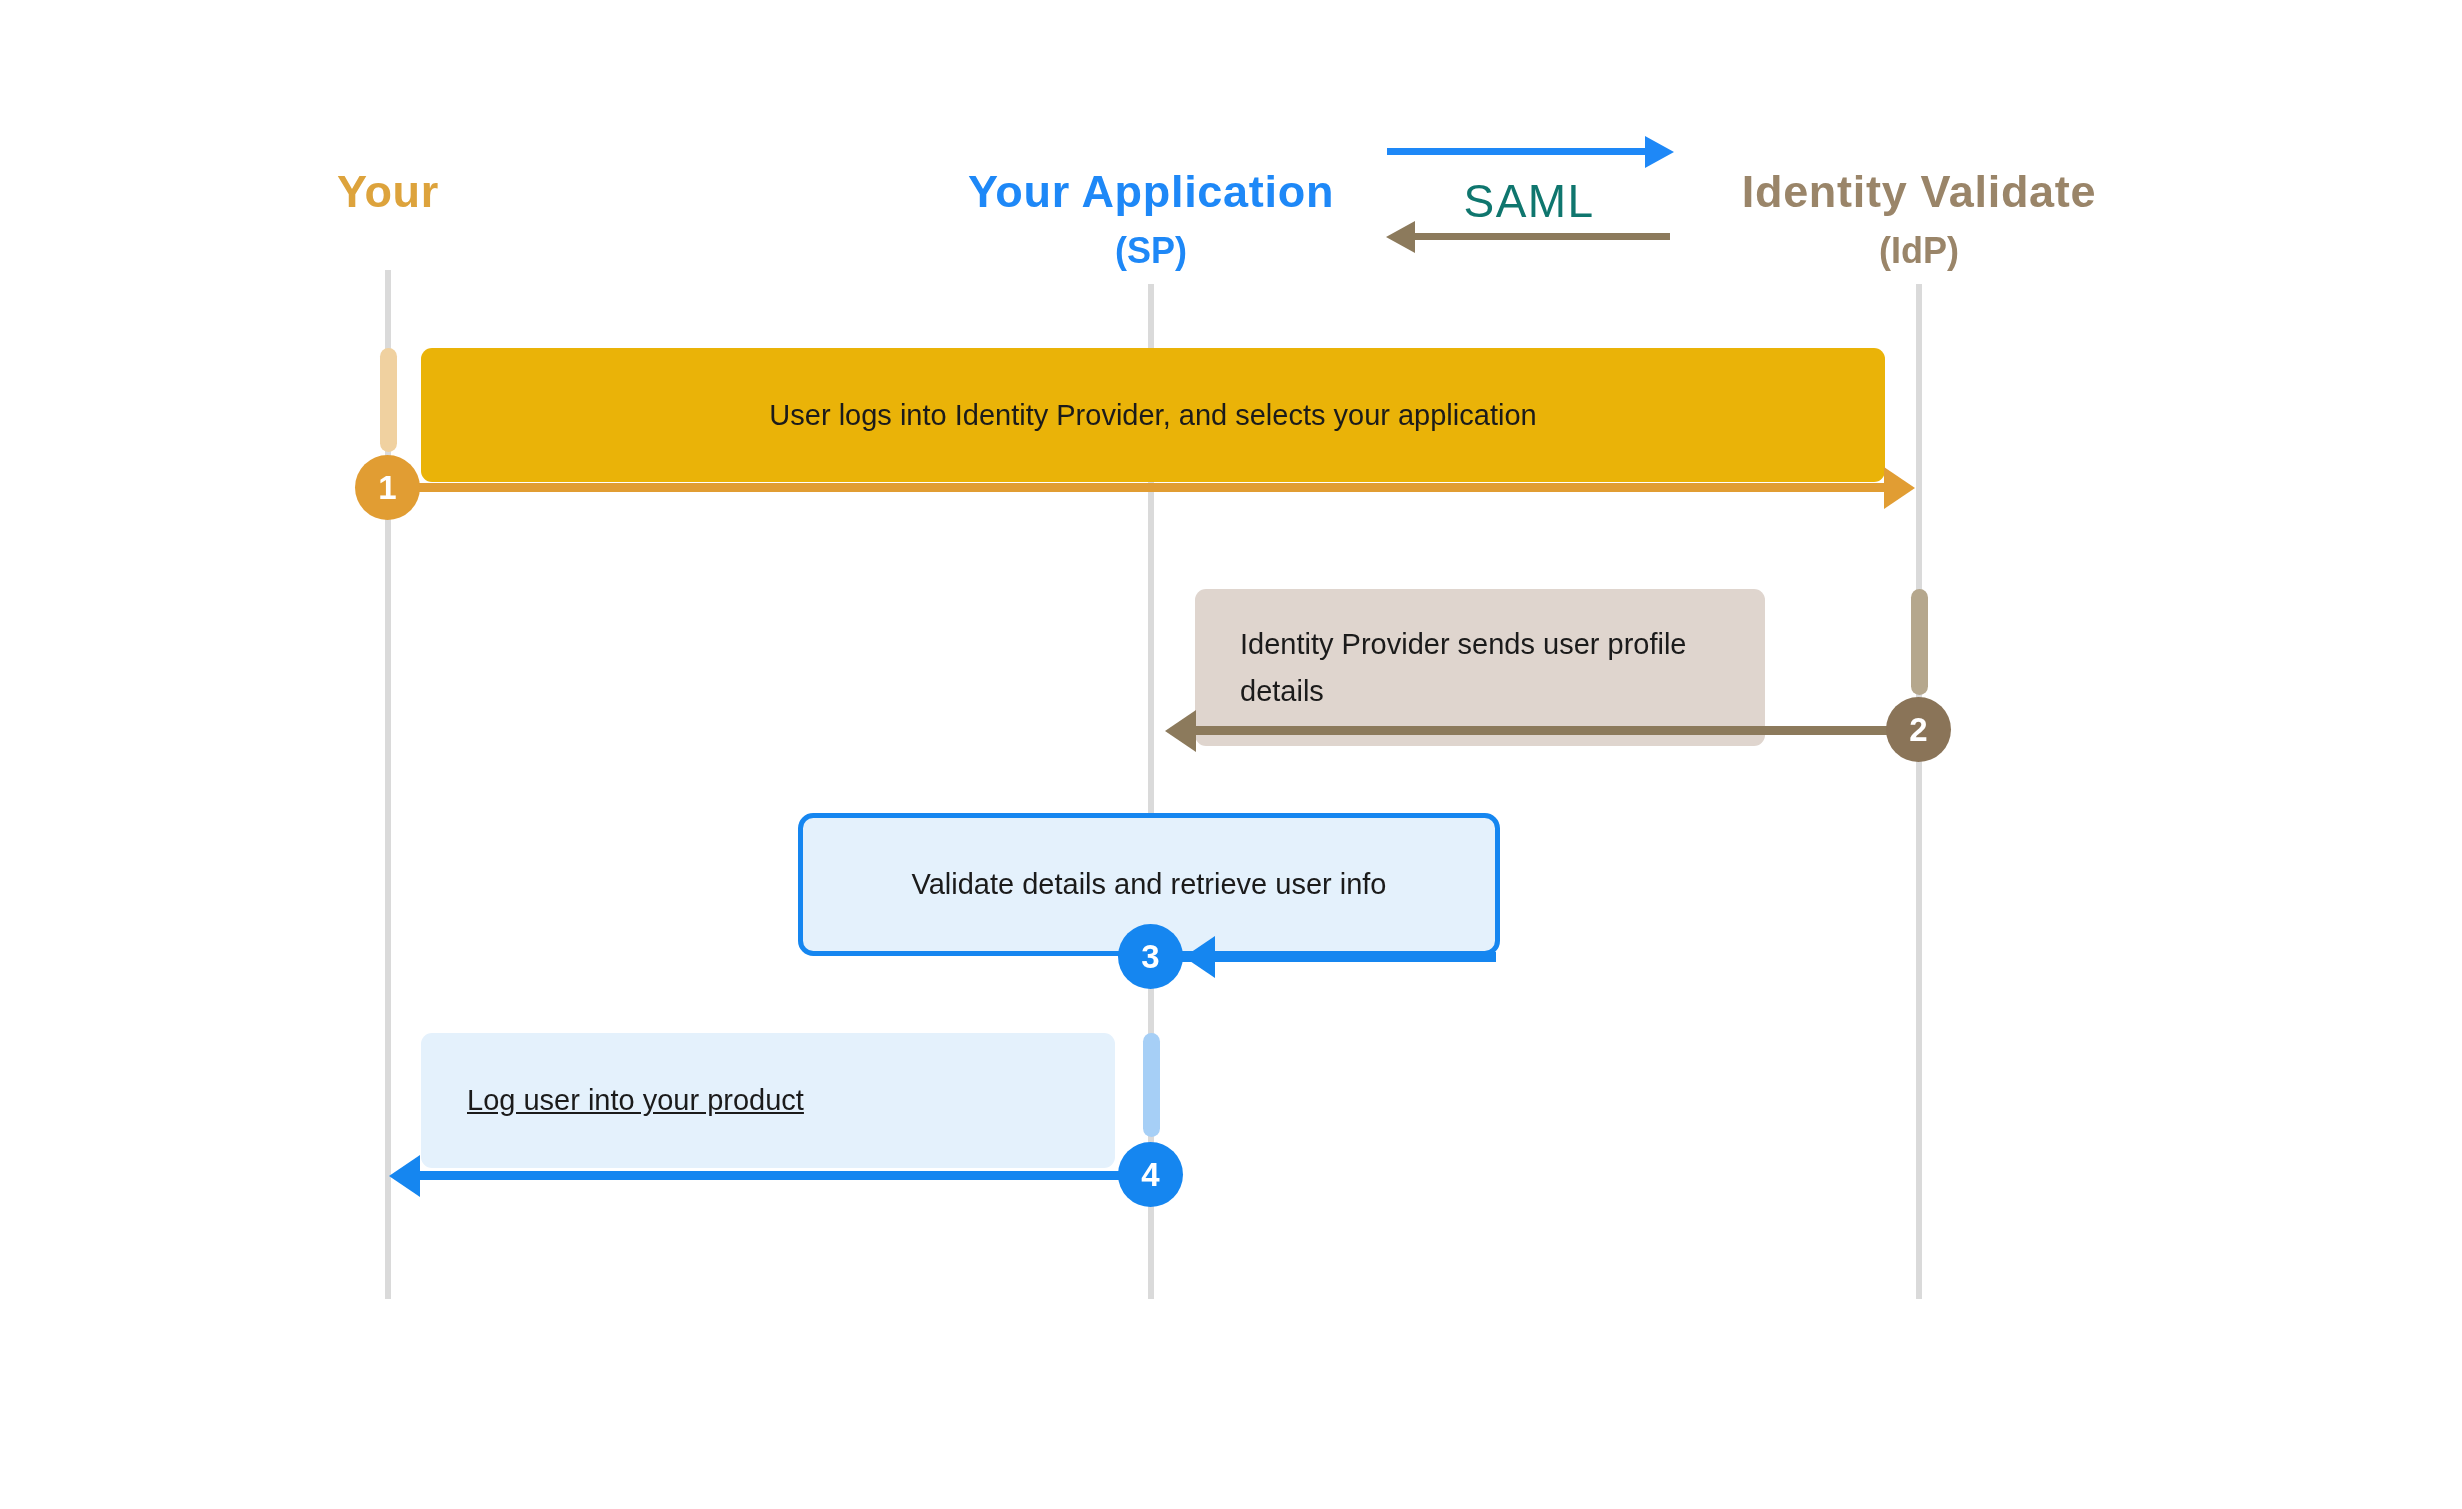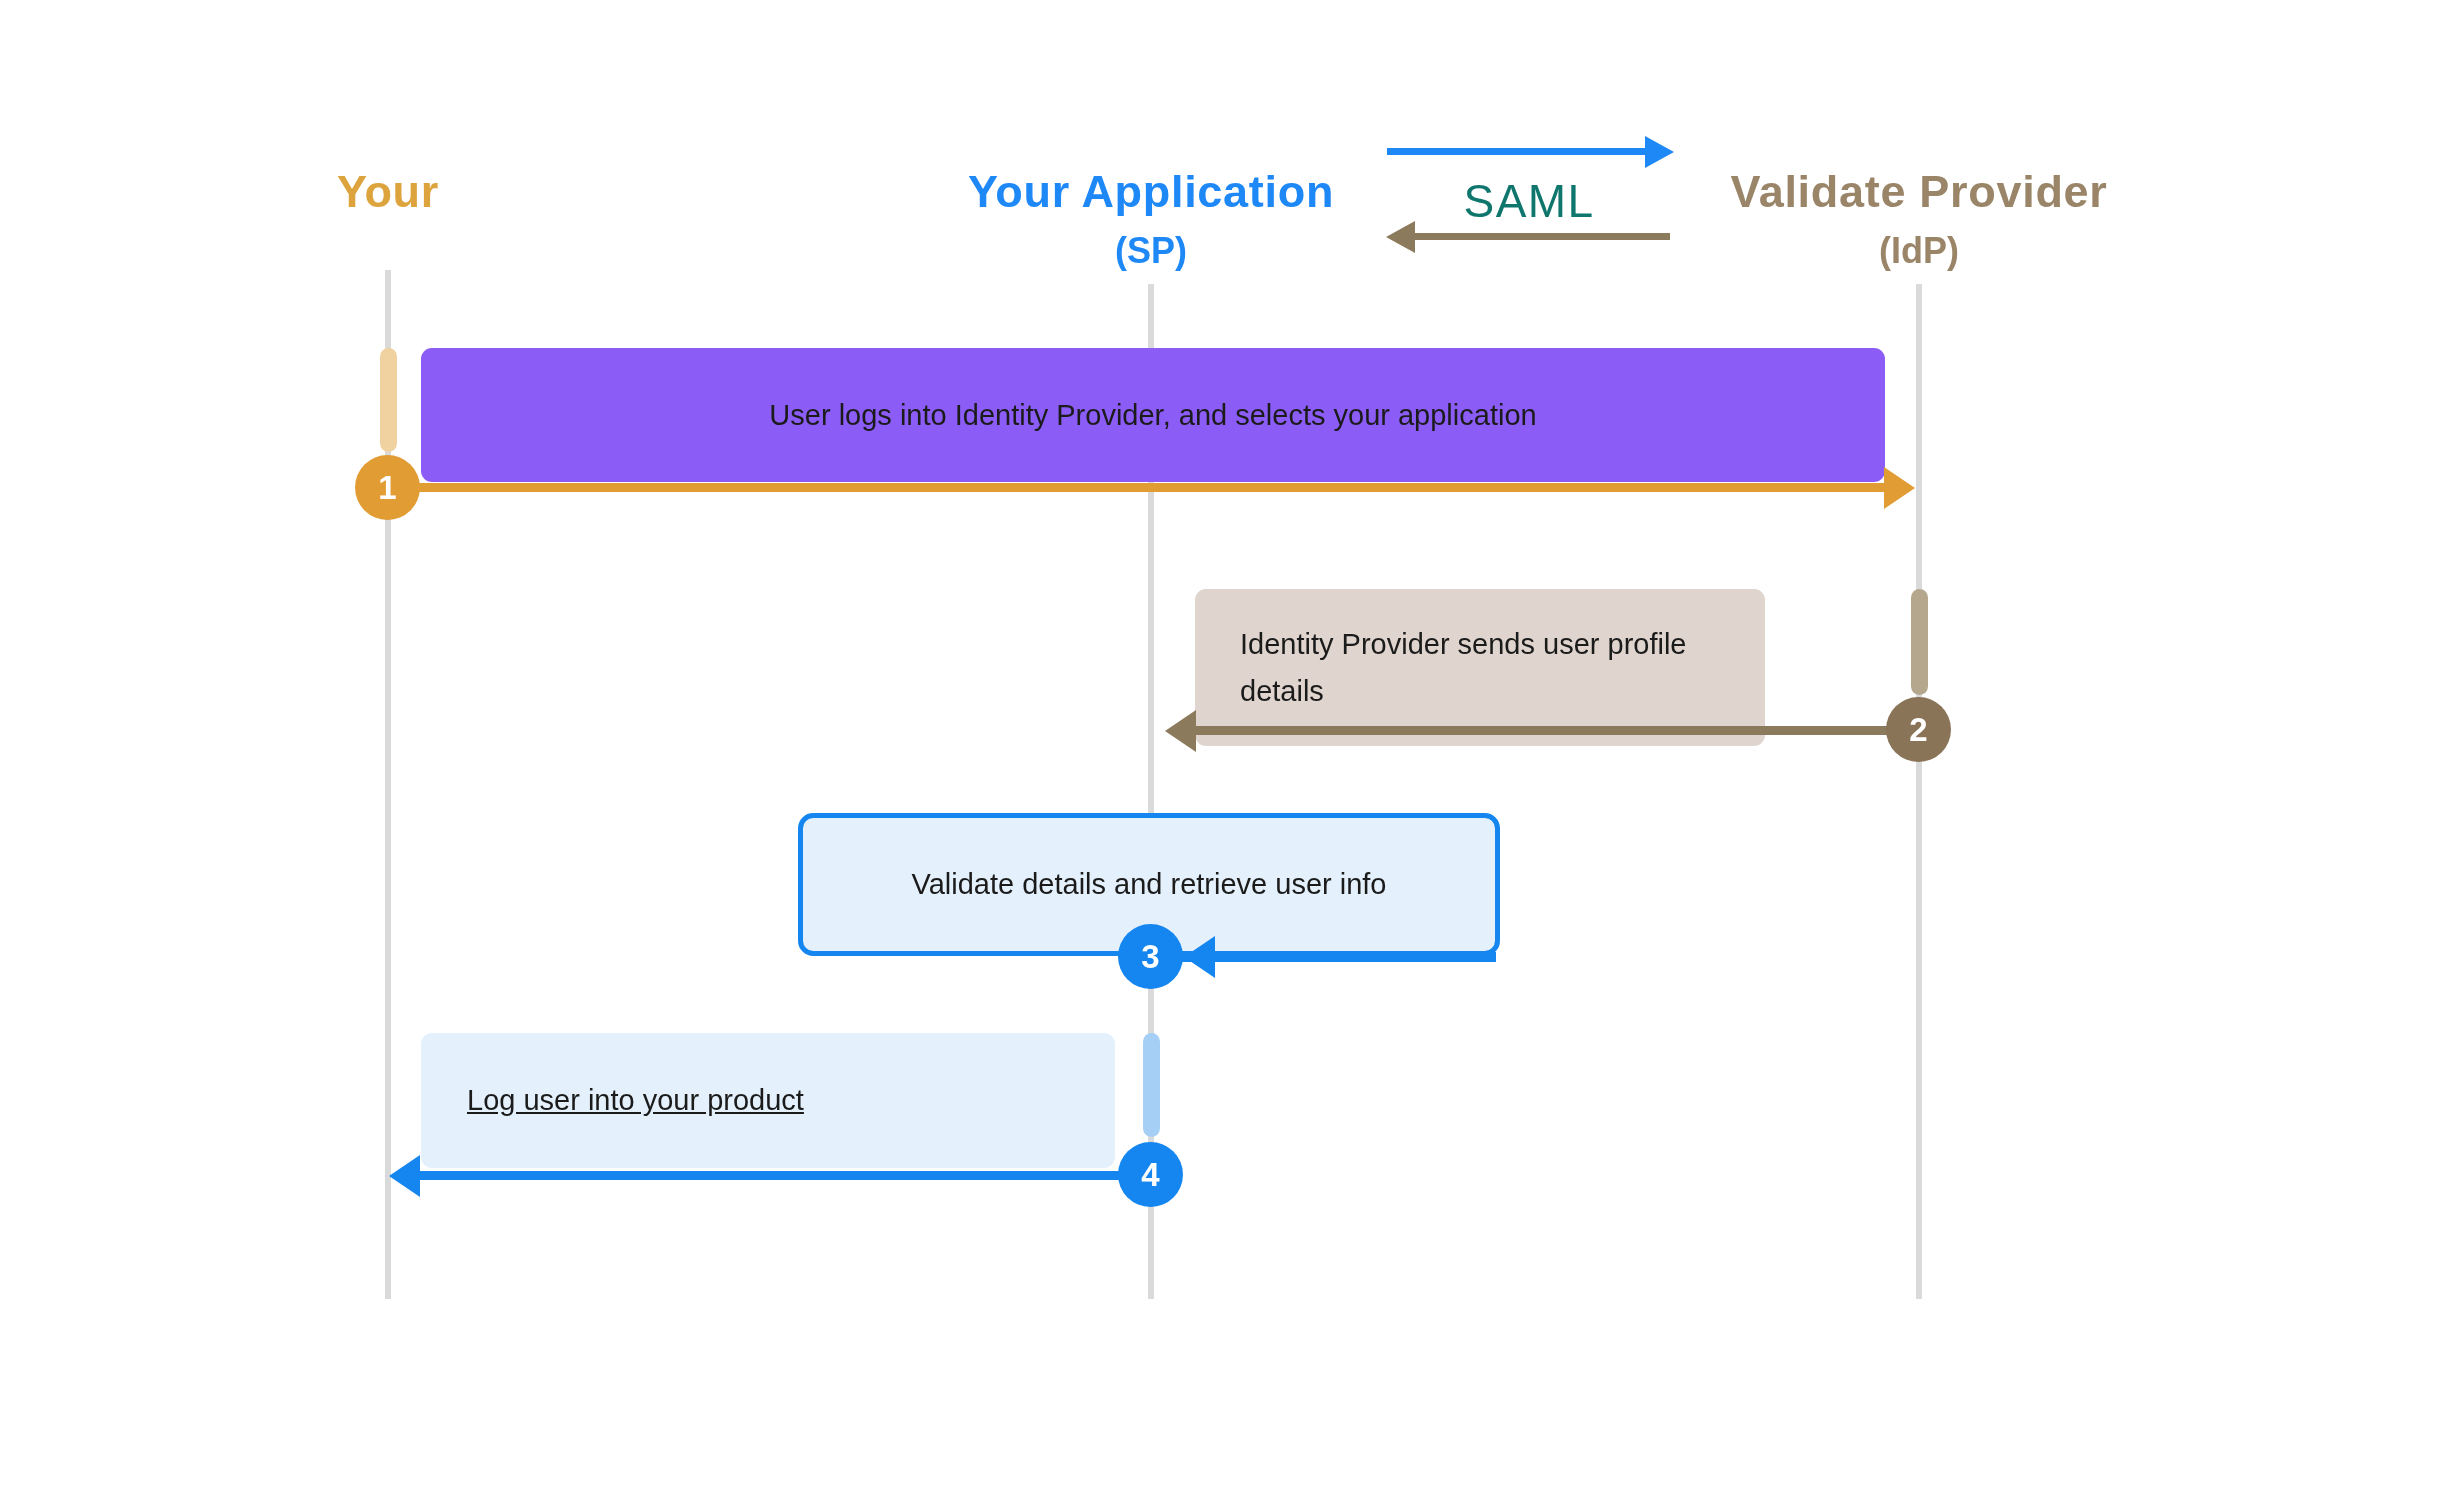--- a/index.html
+++ b/index.html
@@ -80,21 +80,21 @@
   
   .msg-box {
     position: absolute;
     border-radius: 11px;
     display: flex;
     align-items: center;
     font-size: 29px;
     color: #1B1B1B;
     line-height: 1.6;
   }
-  .box-1 { background: #8b5cf6; justify-content: center; text-align: left; }
+  .box-1 { background: #eab308; justify-content: center; text-align: left; }
   .box-2 { background: #DFD5CE; padding-left: 45px; padding-right: 61px; }
   .box-3 {
     background: #E4F1FC;
     border: 5.6px solid #1586F0;
     border-radius: 15.3px;
     justify-content: center;
     text-align: center;
   }
   .box-4 { background: #E4F1FC; padding-left: 46px; }
 
@@ -141,21 +141,21 @@
 </head>
 <body>
 
 <div class="canvas">
 
   <div class="actor-label c-user" style="left:388px; top:166px;">Your</div>
 
   <div class="actor-label c-app" style="left:1151px; top:166px;">Your Application</div>
   <div class="actor-sub c-app" style="left:1151px; top:230px; font-weight:600;">(SP)</div>
 
-  <div class="actor-label c-idp" style="left:1919px; top:166px;">Validate Provider</div>
+  <div class="actor-label c-idp" style="left:1919px; top:166px;">Identity Validate</div>
   <div class="actor-sub c-idp" style="left:1919px; top:230px; font-weight:700;">(IdP)</div>
 
   <div class="legend-line blue" style="left:1387px; top:148px; width:259px;"></div>
   <div class="legend-head right" style="left:1645px; top:136px;"></div>
 
   <div class="legend-text" style="left:1529px; top:174px;">SAML</div>
 
   <div class="legend-head left" style="left:1386px; top:221px;"></div>
   <div class="legend-line brown" style="left:1414px; top:233px; width:256px;"></div>
 

